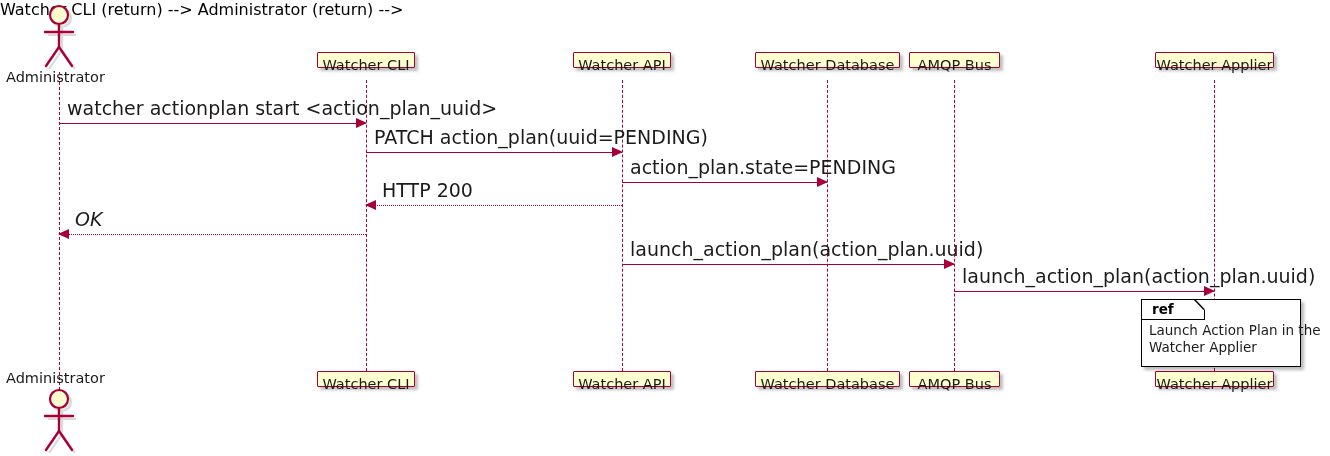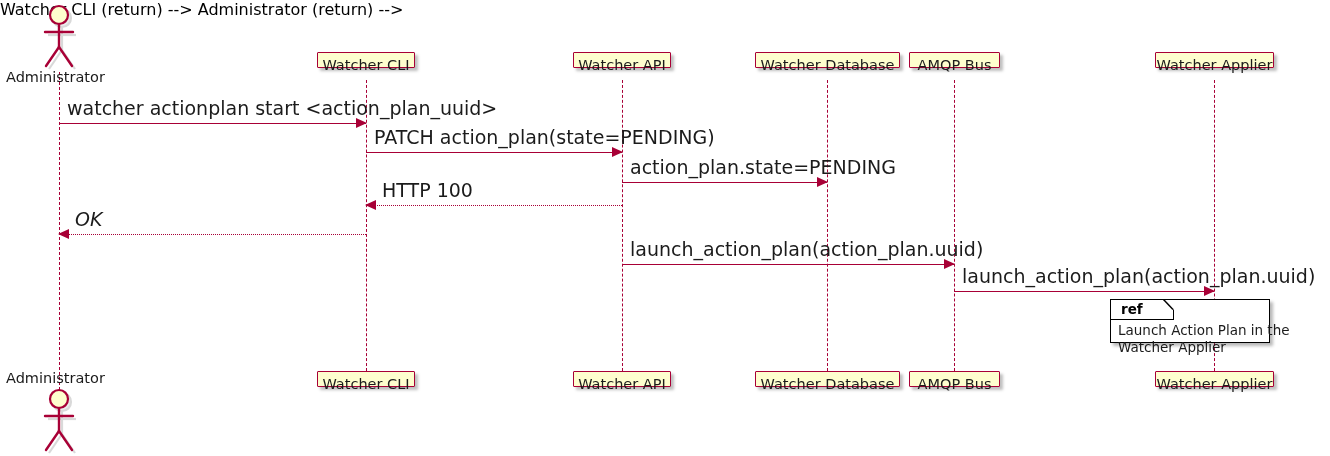--- a/index.html
+++ b/index.html
@@ -170,35 +170,35 @@
   <div class="msg" style="left:59px;top:123px;width:307px;">
     <div class="line"></div>
     <div class="head right"></div>
     <div class="label lft">watcher actionplan start &lt;action_plan_uuid&gt;</div>
   </div>
 
   
   <div class="msg" style="left:366px;top:152px;width:256px;">
     <div class="line"></div>
     <div class="head right"></div>
-    <div class="label lft">PATCH action_plan(state=PENDING)</div>
+    <div class="label lft">PATCH action_plan(uuid=PENDING)</div>
   </div>
 
   
   <div class="msg" style="left:622px;top:182px;width:205px;">
     <div class="line"></div>
     <div class="head right"></div>
     <div class="label lft">action_plan.state=PENDING</div>
   </div>
 
    Watcher CLI (return) --&gt;
   <div class="msg dashed" style="left:366px;top:205px;width:256px;">
     <div class="line"></div>
     <div class="head left"></div>
-    <div class="label lft" style="left:16px;">HTTP 100</div>
+    <div class="label lft" style="left:16px;">HTTP 200</div>
   </div>
 
    Administrator (return) --&gt;
   <div class="msg dashed" style="left:59px;top:234px;width:307px;">
     <div class="line"></div>
     <div class="head left"></div>
     <div class="label lft" style="left:16px;font-style:italic;">OK</div>
   </div>
 
   
@@ -209,21 +209,21 @@
   </div>
 
   
   <div class="msg" style="left:954px;top:291px;width:260px;">
     <div class="line"></div>
     <div class="head right"></div>
     <div class="label lft">launch_action_plan(action_plan.uuid)</div>
   </div>
 
   
-  <div class="reffrag" style="left:1110px;top:299px;width:160px;height:44px;">
+  <div class="reffrag" style="left:1141px;top:299px;width:160px;height:68px;">
     <div class="ref-tab" style="width:62px;">
       <div class="tab-shape"></div>
       <svg class="tab-diag" viewBox="0 0 16 16">
         <line x1="5.5" y1="0.5" x2="15" y2="10.5" stroke="#000" stroke-width="1.5"></line>
       </svg>
       <div class="tab-label">ref</div>
     </div>
     <div class="ref-body">
       <div>Launch Action Plan in the</div>
       <div>Watcher Applier</div>

